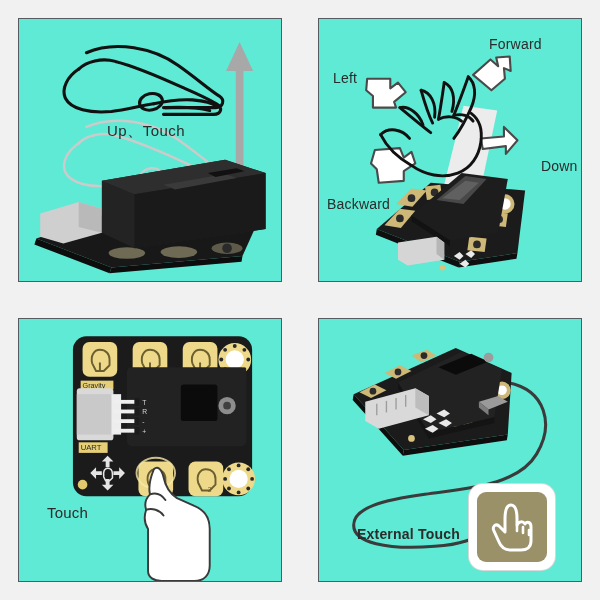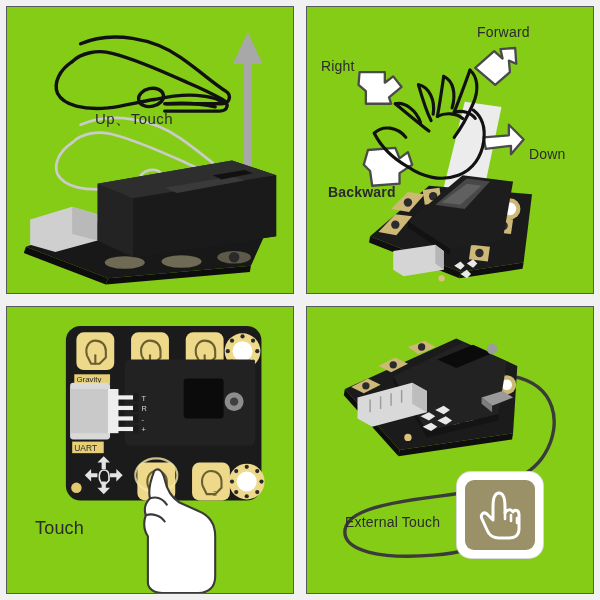--- a/index.html
+++ b/index.html
@@ -11,23 +11,23 @@
   }
   #grid {
     position:relative;
     width:600px; height:600px;
     display:grid;
     grid-template-columns:1fr 1fr;
     grid-template-rows:1fr 1fr;
   }
   .panel {
     position:relative;
-    background:#84cc16;
+    background:#5eead4;
     border:1px solid #555b5e;
-    margin:6px;
+    margin:18px;
     overflow:hidden;
   }
   .stage { position:absolute; inset:0; }
   .stage svg { display:block; width:100%; height:100%; }
 
   .lbl {
     position:absolute;
     color:#2b2b2b;
     font-size:14px;
     letter-spacing:.2px;
@@ -36,27 +36,27 @@
   }
   .lbl.up-down { font-size:15px; letter-spacing:.5px; }
 
   
   #p1-updown { left:88px; top:104px; }
 
   
   #p2-forward  { left:170px; top:18px; }
   #p2-left     { left:14px;  top:52px; }
   #p2-right    { left:222px; top:140px; }
-  #p2-backward { left:21px;   top:178px;font-weight:bold; }
+  #p2-backward { left:8px;   top:178px; }
 
   
-  #p3-touch { left:28px; top:212px; font-size:18px; }
+  #p3-touch { left:28px; top:186px; font-size:15px; }
 
   
-  #p4-ext { left:38px; top:208px; font-size:14px; }
+  #p4-ext { left:38px; top:208px; font-size:14px;font-weight:bold; }
 
   
   #ext-btn {
     position:absolute;
     left:150px; top:165px;
     width:86px; height:86px;
     background:#ffffff;
     border-radius:14px;
     box-shadow:0 0 0 1px #d8d8d8;
     display:flex; align-items:center; justify-content:center;
@@ -193,21 +193,21 @@
           <g fill="#e9e9e9">
             <polygon points="140,246 146,242 150,246 146,250"></polygon>
             <polygon points="152,244 158,240 162,244 158,248"></polygon>
             <polygon points="146,254 152,250 156,254 152,258"></polygon>
           </g>
           <circle cx="128" cy="258" r="3" fill="#d8c27e"></circle>
         </g>
       </svg>
     </div>
     <div class="lbl" id="p2-forward">Forward</div>
-    <div class="lbl" id="p2-left">Right</div>
+    <div class="lbl" id="p2-left">Left</div>
     <div class="lbl" id="p2-right">Down</div>
     <div class="lbl" id="p2-backward">Backward</div>
   </div>
 
   <div class="panel">
     <div class="stage">
       <svg viewBox="0 0 272 272" preserveAspectRatio="none">
 
         <rect x="56" y="18" width="186" height="166" rx="14" fill="#1b1b1b"></rect>
 

